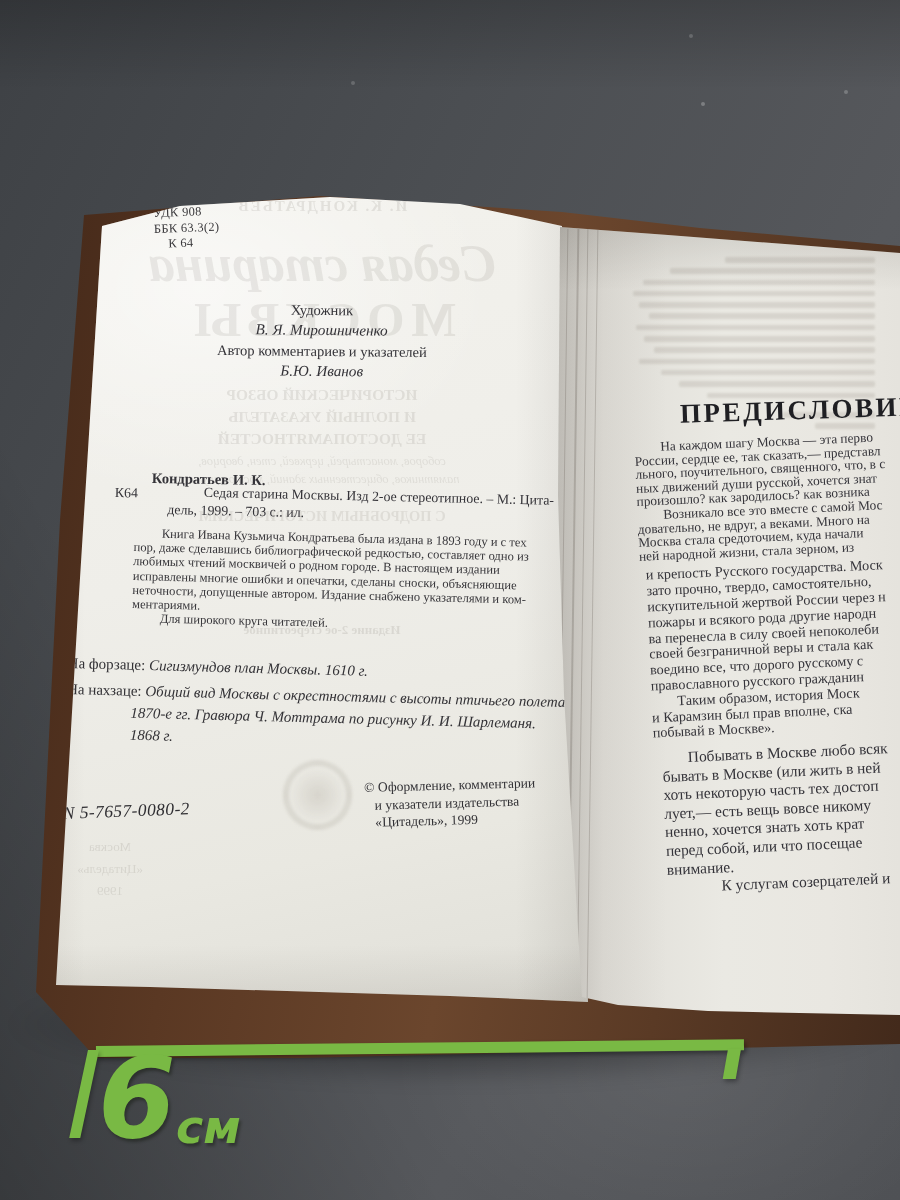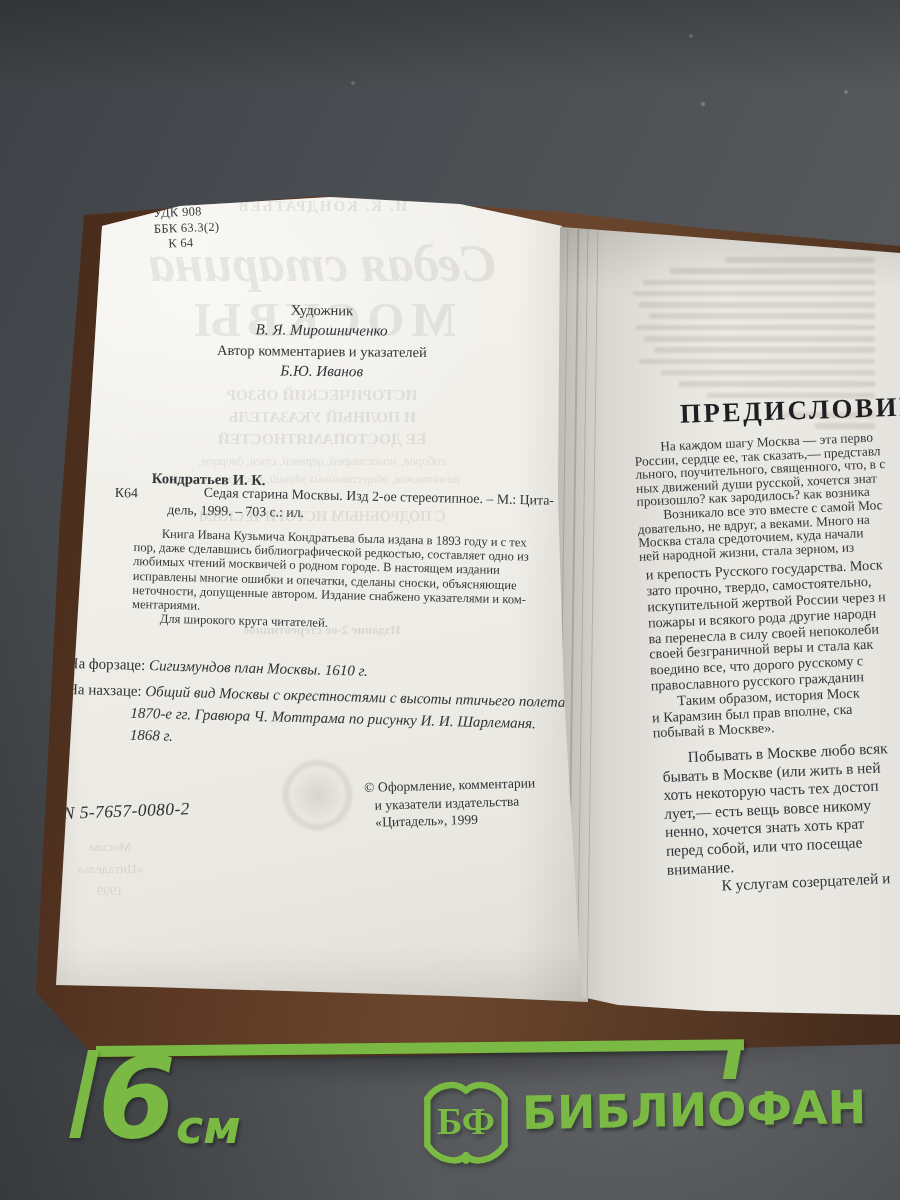--- a/index.html
+++ b/index.html
@@ -287,26 +287,13 @@
       </div>
     </div>
     <div class="rp-topshade"></div>
   </div>
 
   <div class="ruler-bar"></div>
   <div class="ruler-left-tick"></div>
   <div class="ruler-right-tick"></div>
   <div class="ruler-value green"><span>6</span><span class="ruler-unit">см</span></div>
 
-  <div class="logo">
-    <svg class="logo-icon" width="92" height="94" viewBox="0 0 100 102">
-      <g fill="none" stroke="#79b944" stroke-width="7" stroke-linecap="round" stroke-linejoin="round">
-        <path d="M8,26 C18,9 40,7 50,17 C60,7 82,9 92,26"></path>
-        <path d="M8,26 L8,76"></path>
-        <path d="M92,26 L92,76"></path>
-        <path d="M8,76 C20,94 42,97 50,87 C58,97 80,94 92,76"></path>
-        <path d="M50,87 L50,93"></path>
-      </g>
-      <text x="50" y="64" text-anchor="middle" font-family="Liberation Serif, DejaVu Serif, serif" font-size="42" font-weight="bold" fill="#79b944">БФ</text>
-    </svg>
-    <div class="logo-name green">БИБЛИОФАН</div>
-  </div>
 </div>
 
 </body></html>

